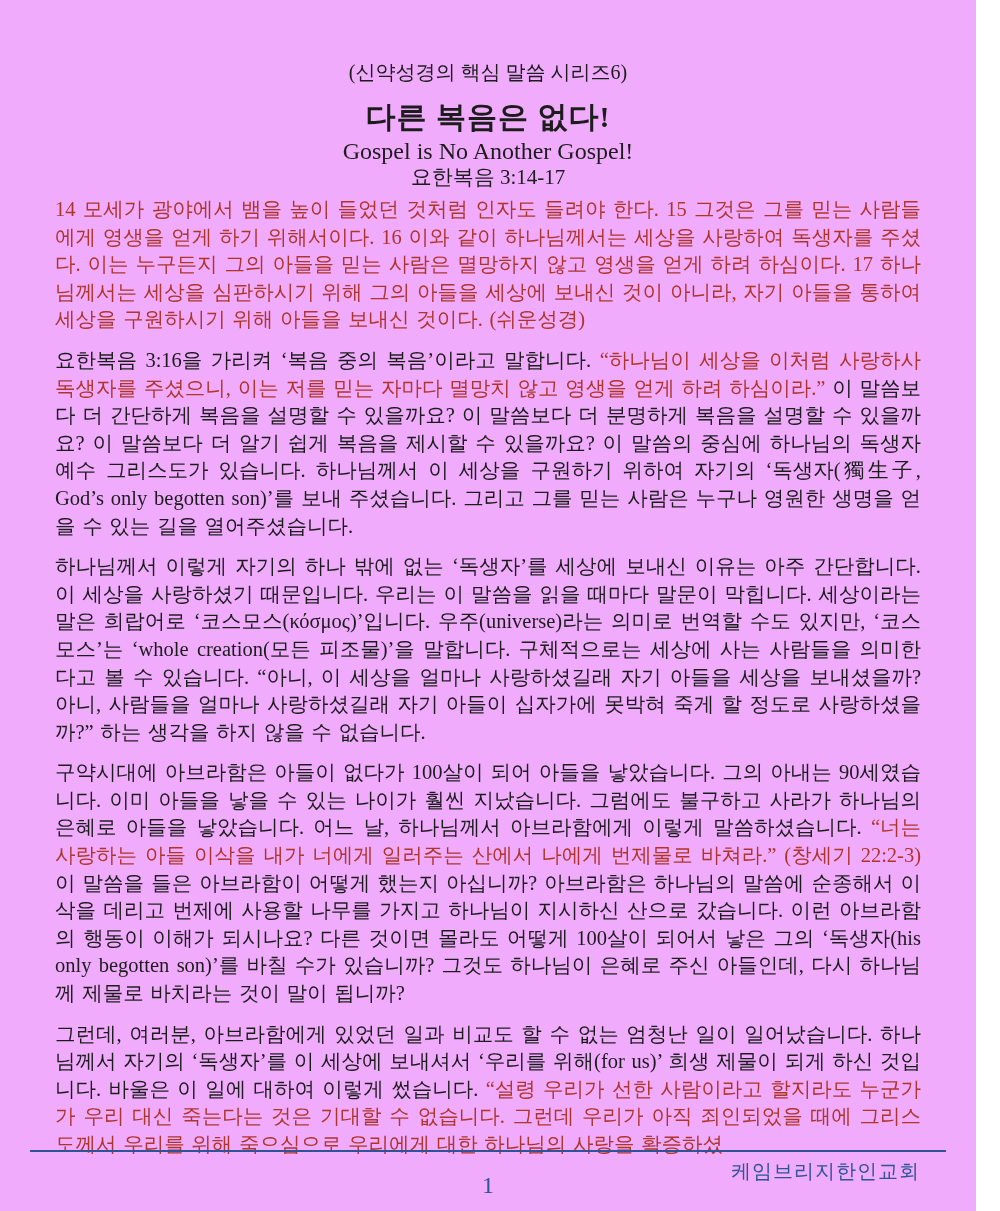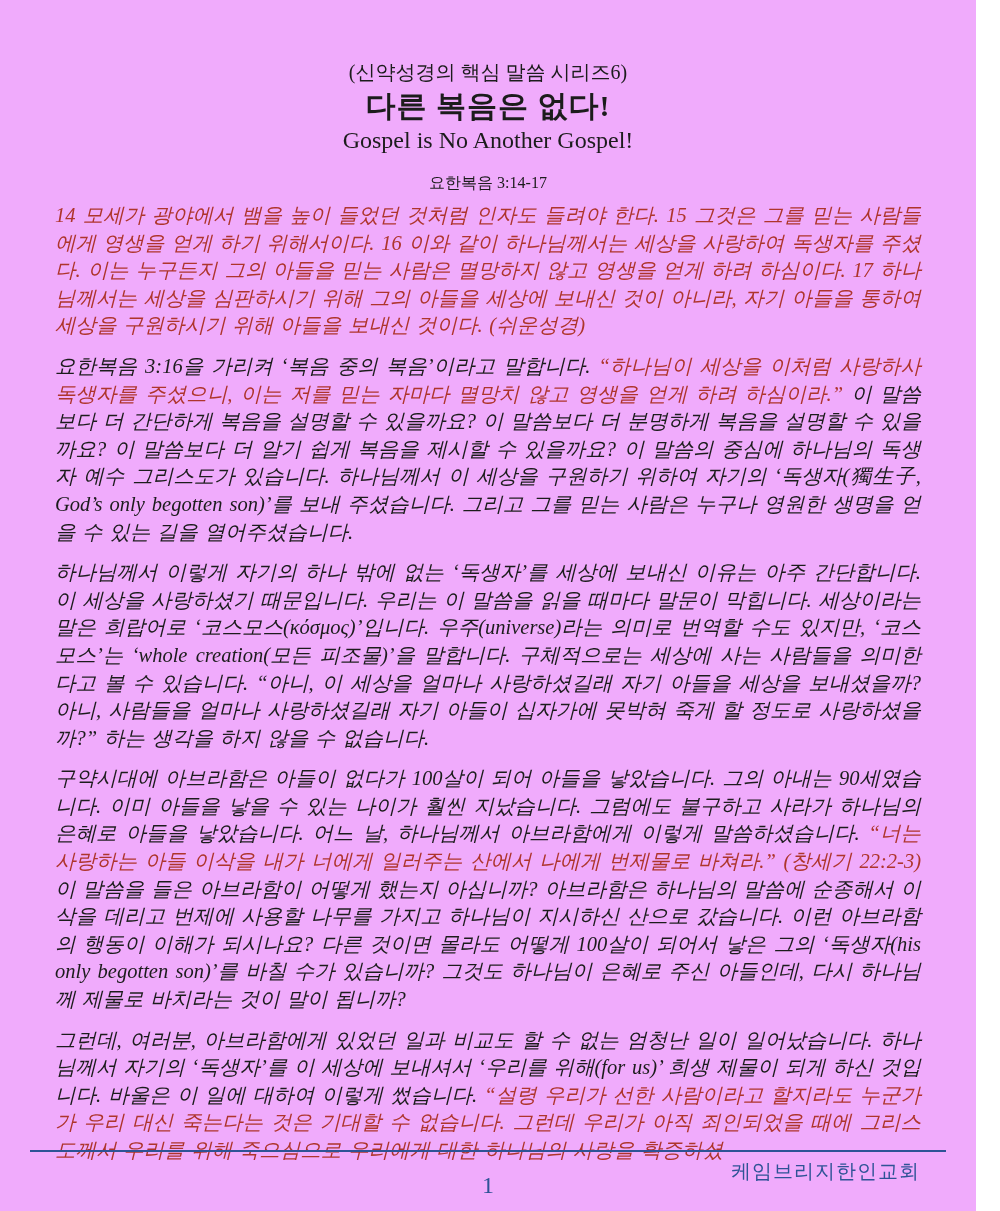--- a/index.html
+++ b/index.html
@@ -28,47 +28,45 @@
   }
   .series-label {
     font-size: 20px;
     line-height: 24px;
     color: var(--ink);
   }
   .title-ko {
     font-size: 30px;
     line-height: 34px;
     font-weight: 700;
-    margin: 5px 0 3px 0;
+    margin: 16px 0 3px 0;
     letter-spacing: 1px;
     color: var(--ink);
   }
   .title-en {
     font-size: 24px;
     line-height: 28px;
     color: var(--ink);
   }
   .scripture-ref {
-    font-size: 16px;
+    font-size: 21px;
     line-height: 24px;
-    margin-top: 17px;
     color: var(--ink);
   }
   main.doc-body {
     padding: 7px 55px 0 55px;
   }
   p.doc {
     margin: 0 0 13px 0;
     font-size: 20.5px;
     line-height: 27.6px;
     text-align: justify;
     text-justify: inter-word;
     word-spacing: 1.5px;
     color: var(--ink);
-    font-style: italic;
   }
   p.doc:last-child { margin-bottom: 0; }
   .seg-black { color: var(--ink); }
   .seg-red { color: var(--red); }
   footer.page-footer {
     position: absolute;
     left: 0;
     right: 0;
     top: 1150px;
     height: 61px;

